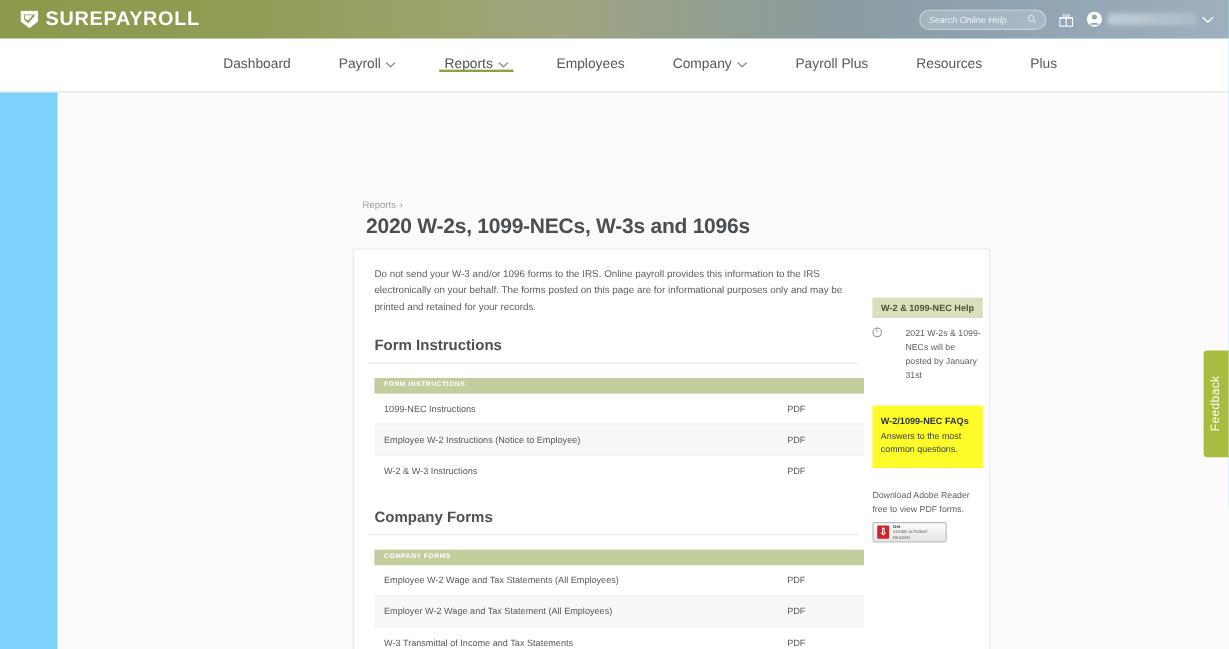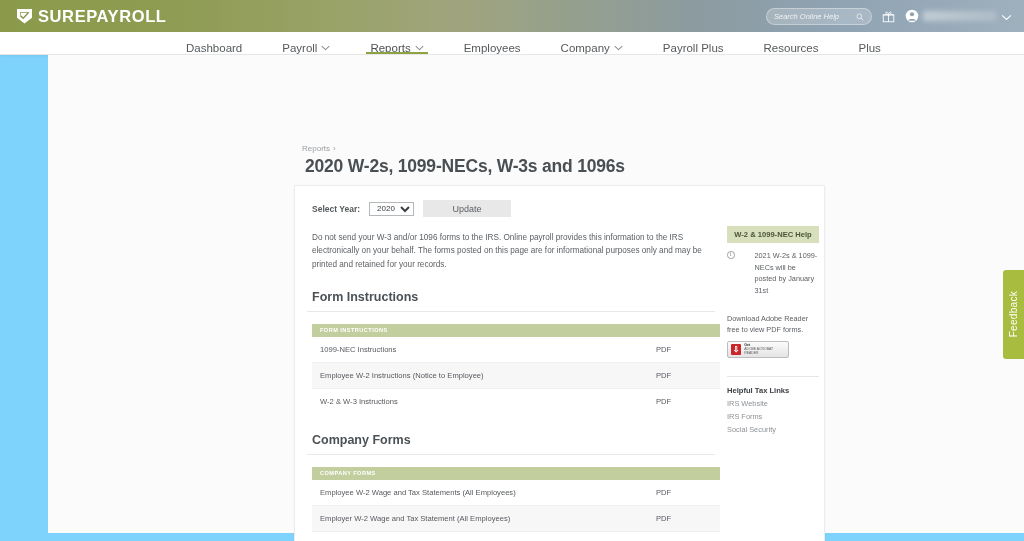--- a/index.html
+++ b/index.html
@@ -44,22 +44,22 @@
   .avatar-zone { display: flex; align-items: center; gap: 4px; }
   .blur-name {
     width: 74px; height: 10px;
     background: linear-gradient(to right, rgba(255,255,255,0.42), rgba(255,255,255,0.18));
     filter: blur(2.4px); border-radius: 2px;
   }
   .chev-sm { color: #ffffff; }
 
   
   .nav {
-    height: 23px; background: #ffffff;
-    display: flex; align-items: flex-end;
+    height: 45px; background: #ffffff;
+    display: flex; align-items: center;
     border-bottom: 1px solid #e6e6e6;
     box-shadow: 0 1px 3px rgba(0,0,0,0.06);
     padding-left: 186px;
   }
   .nav-item {
     display: flex; align-items: center; gap: 4px;
     padding: 0 0 0 0; margin-right: 40px;
     font-size: 11.5px; color: #55595c; cursor: pointer;
     position: relative;
   }
@@ -295,27 +295,20 @@
     <div class="crumb">
       <span>Reports</span><span class="sep">›</span>
     </div>
 
     <div class="page-title">2020 W-2s, 1099-NECs, W-3s and 1096s</div>
 
     <div class="card">
 
       <div class="card-main">
 
-        <div class="year-row">
-          <span class="year-label">Select Year:</span>
-          <select class="year-select">
-            <option>2020</option>
-          </select>
-          <button class="update-btn">Update</button>
-        </div>
 
         <div class="disclaimer">Do not send your W-3 and/or 1096 forms to the IRS. Online payroll provides this information to the IRS electronically on your behalf. The forms posted on this page are for informational purposes only and may be printed and retained for your records.</div>
 
         <div class="sec-h">Form Instructions</div>
         <table class="tbl">
           <thead>
             <tr>
               <th colspan="2">FORM INSTRUCTIONS</th>
             </tr>
           </thead>
@@ -360,36 +353,34 @@
 
       </div>
 
       <div class="card-side">
         <div class="side-head">W-2 &amp; 1099-NEC Help</div>
         <div class="side-note">
           <span class="info-i">i</span>
           <span>2021 W-2s &amp; 1099-NECs will be posted by January 31st</span>
         </div>
 
+        <div class="faq-box">
+          <div class="faq-title">W-2/1099-NEC FAQs</div>
+          <div class="faq-sub">Answers to the most common questions.</div>
+        </div>
 
         <div class="adobe-note">Download Adobe Reader free to view PDF forms.</div>
         <div class="adobe-badge">
           <span class="adobe-sq">⇩</span>
           <span class="adobe-txt">
             <b>Get</b><br>
             <span>ADOBE ACROBAT READER</span>
           </span>
         </div>
 
-        <div class="links-wrap">
-          <div class="links-title">Helpful Tax Links</div>
-          <div class="link-item">IRS Website</div>
-          <div class="link-item">IRS Forms</div>
-          <div class="link-item">Social Security</div>
-        </div>
       </div>
 
     </div>
 
     <div class="feedback">
       <span>Feedback</span>
     </div>
 
   </div>
 </div>

